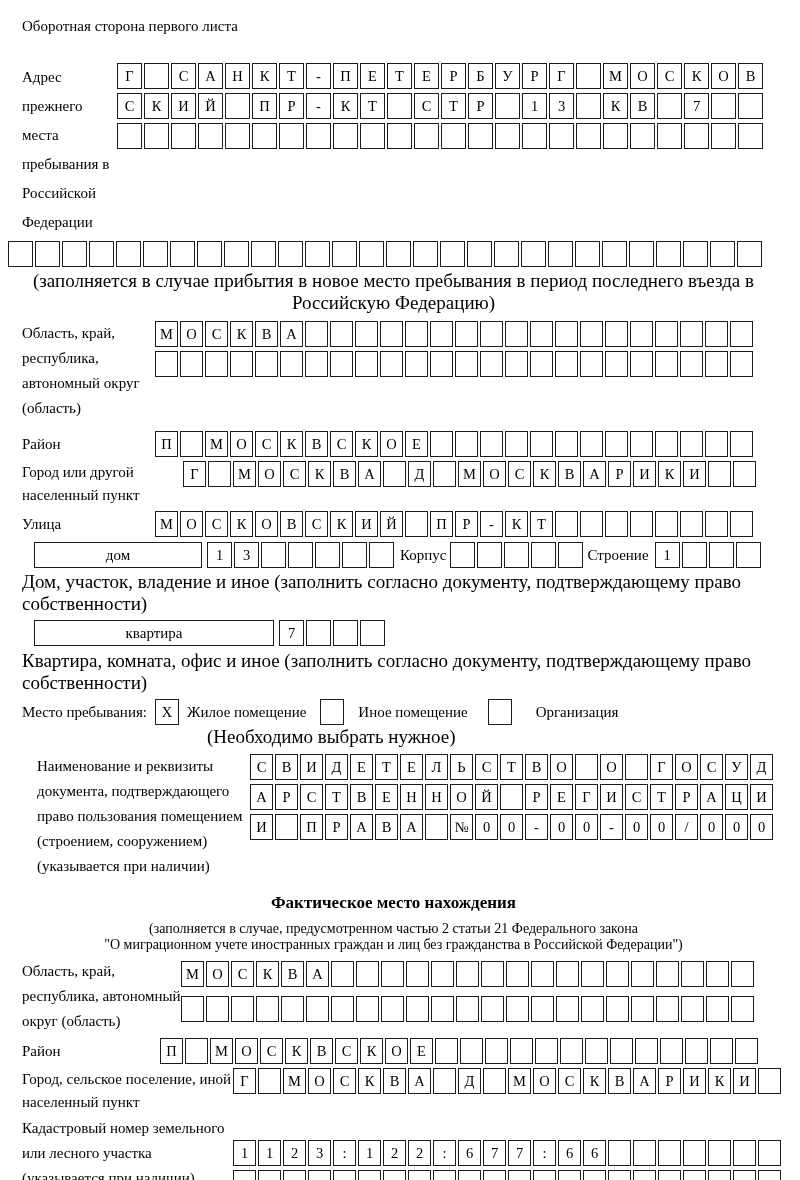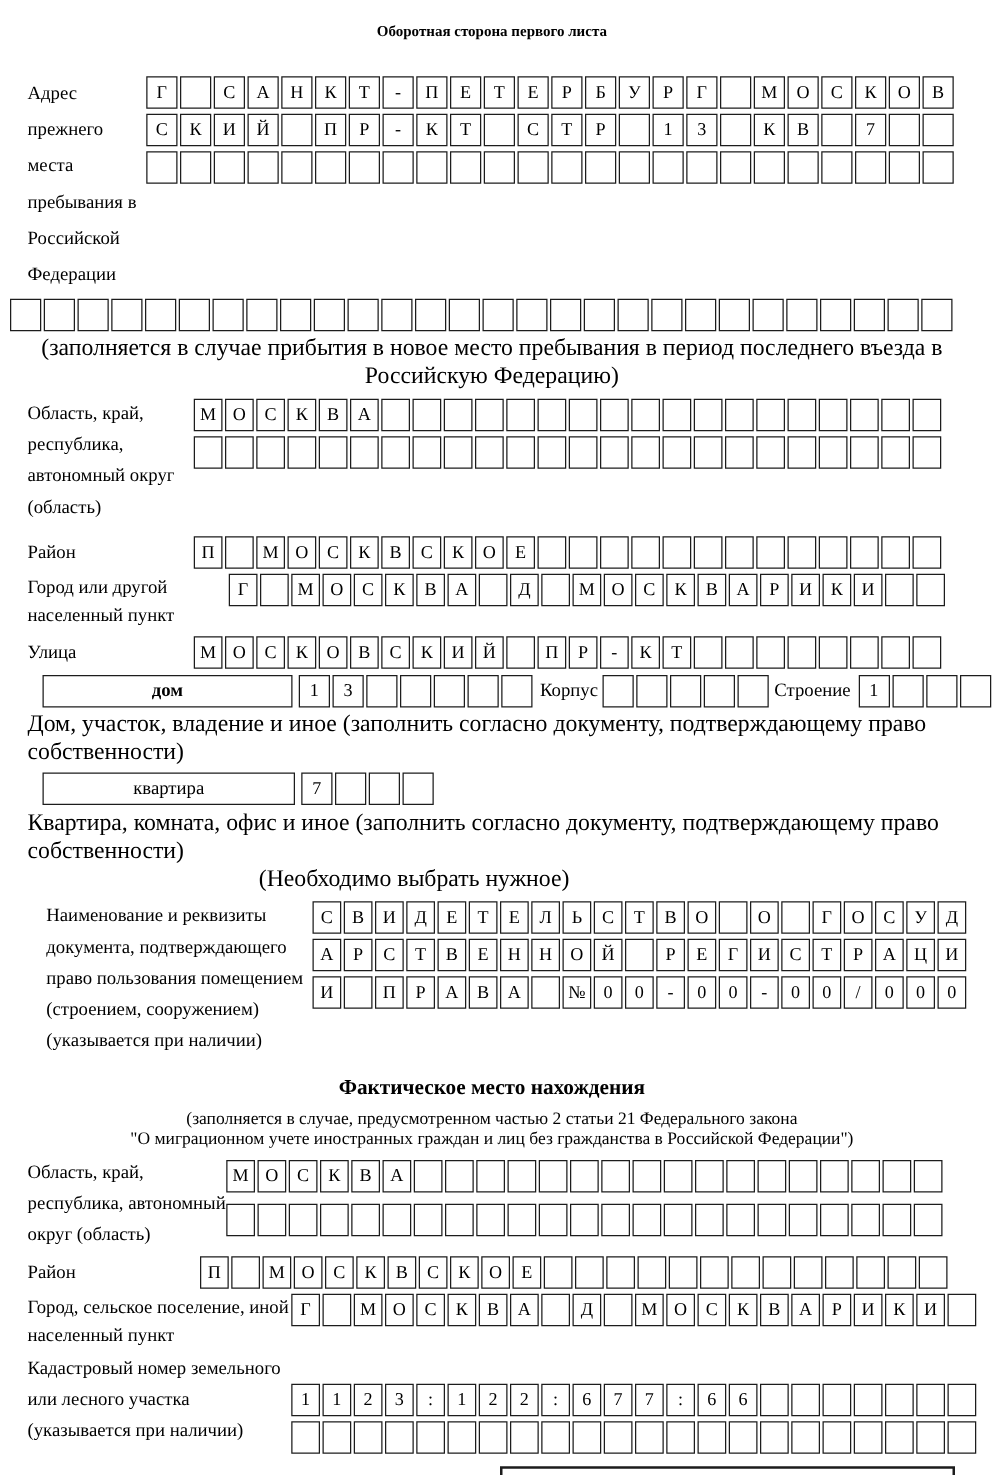--- a/index.html
+++ b/index.html
@@ -3,21 +3,21 @@
 <meta charset="utf-8">
 <style>
   html, body { margin: 0; padding: 0; background: #ffffff; }
   body {
     width: 800px; height: 1180px; overflow: hidden;
     font-family: "Liberation Serif", "DejaVu Serif", serif;
     color: #000; font-size: 15px;
   }
   .page { position: relative; padding: 8px 35px 0 22px; width: 743px; }
 
-  .top-note { text-align: center; font-size: 12px; padding-top: 10px; font-weight: bold; }
+  .top-note { text-align: left; font-size: 15px; padding-top: 10px; }
 
   
   .cellrow { display: flex; flex-wrap: nowrap; }
   .cell {
     box-sizing: border-box; flex: 0 0 auto;
     width: 23px; height: 26px; margin-right: 2px;
     border: 1.7px solid #1c1c1c;
     display: flex; align-items: center; justify-content: center;
     font-size: 14.5px; line-height: 1; background: #fff;
   }
@@ -43,22 +43,22 @@
   .caption { font-size: 19px; }
   .caption.center { text-align: center; }
 
   .sec-title { text-align: center; font-weight: bold; font-size: 16px; }
 
   .labelbox {
     box-sizing: border-box; border: 1.7px solid #1c1c1c; height: 26px;
     display: flex; align-items: center; justify-content: center;
     flex: 0 0 auto; background: #fff;
   }
-  .dom-box { width: 200px; margin-right: 5px; font-weight: bold; }
-  .kv-box  { width: 202px; margin-right: 5px; }
+  .dom-box { width: 168px; margin-right: 5px; }
+  .kv-box  { width: 240px; margin-right: 5px; }
 
   .inline-lbl { line-height: 26px; flex: 0 0 auto; }
 
   .checkbox {
     box-sizing: border-box; width: 24px; height: 26px;
     border: 1.7px solid #1c1c1c; flex: 0 0 auto;
     display: flex; align-items: center; justify-content: center;
     font-size: 15px;
   }
 
@@ -370,20 +370,29 @@
     <div class="labelbox kv-box">квартира</div>
     <div class="cellrow lg">
         <div class="cell">7</div>
         <div class="cell"></div>
         <div class="cell"></div>
         <div class="cell"></div>
       </div>
   </div>
   <div class="caption" style="margin-top: 4px;">Квартира, комната, офис и иное (заполнить согласно документу, подтверждающему право собственности)</div>
 
+  <div class="form-row" style="margin-top: 5px;">
+    <div class="inline-lbl" style="margin-right: 8px;">Место пребывания:</div>
+    <div class="checkbox">X</div>
+    <div class="inline-lbl" style="margin-left: 8px; margin-right: 14px;">Жилое помещение</div>
+    <div class="checkbox"></div>
+    <div class="inline-lbl" style="margin-left: 14px; margin-right: 20px;">Иное помещение</div>
+    <div class="checkbox"></div>
+    <div class="inline-lbl" style="margin-left: 24px;">Организация</div>
+  </div>
   <div class="caption" style="margin-left: 185px; margin-top: 1px;">(Необходимо выбрать нужное)</div>
 
   <div class="form-row" style="margin-top: 6px;">
     <div class="label multi doc-label" style="padding-left: 15px; box-sizing: border-box;">Наименование и реквизиты документа, подтверждающего право пользования помещением (строением, сооружением) (указывается при наличии)</div>
     <div class="cells-col">
       <div class="cellrow">
           <div class="cell">С</div>
           <div class="cell">В</div>
           <div class="cell">И</div>
           <div class="cell">Д</div>

